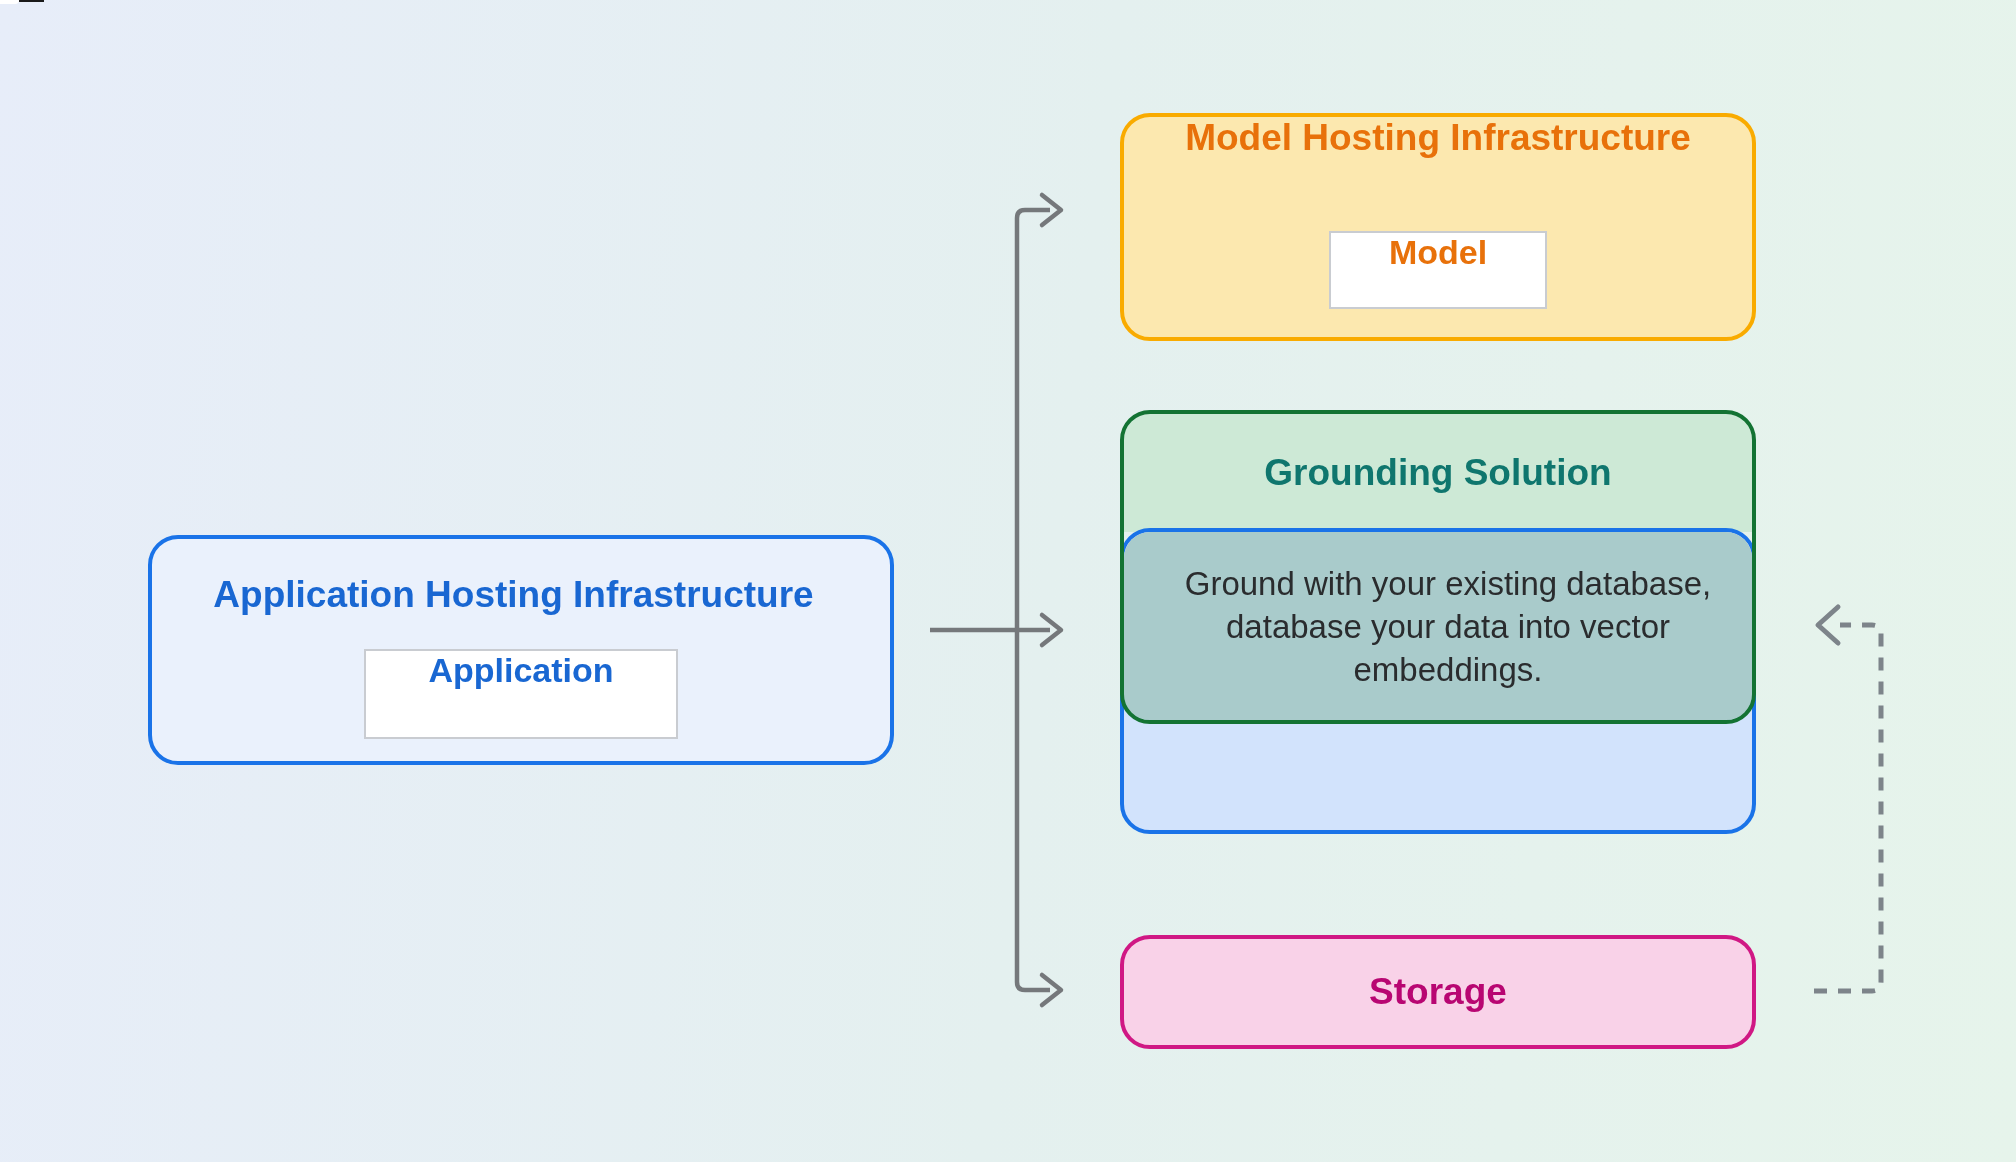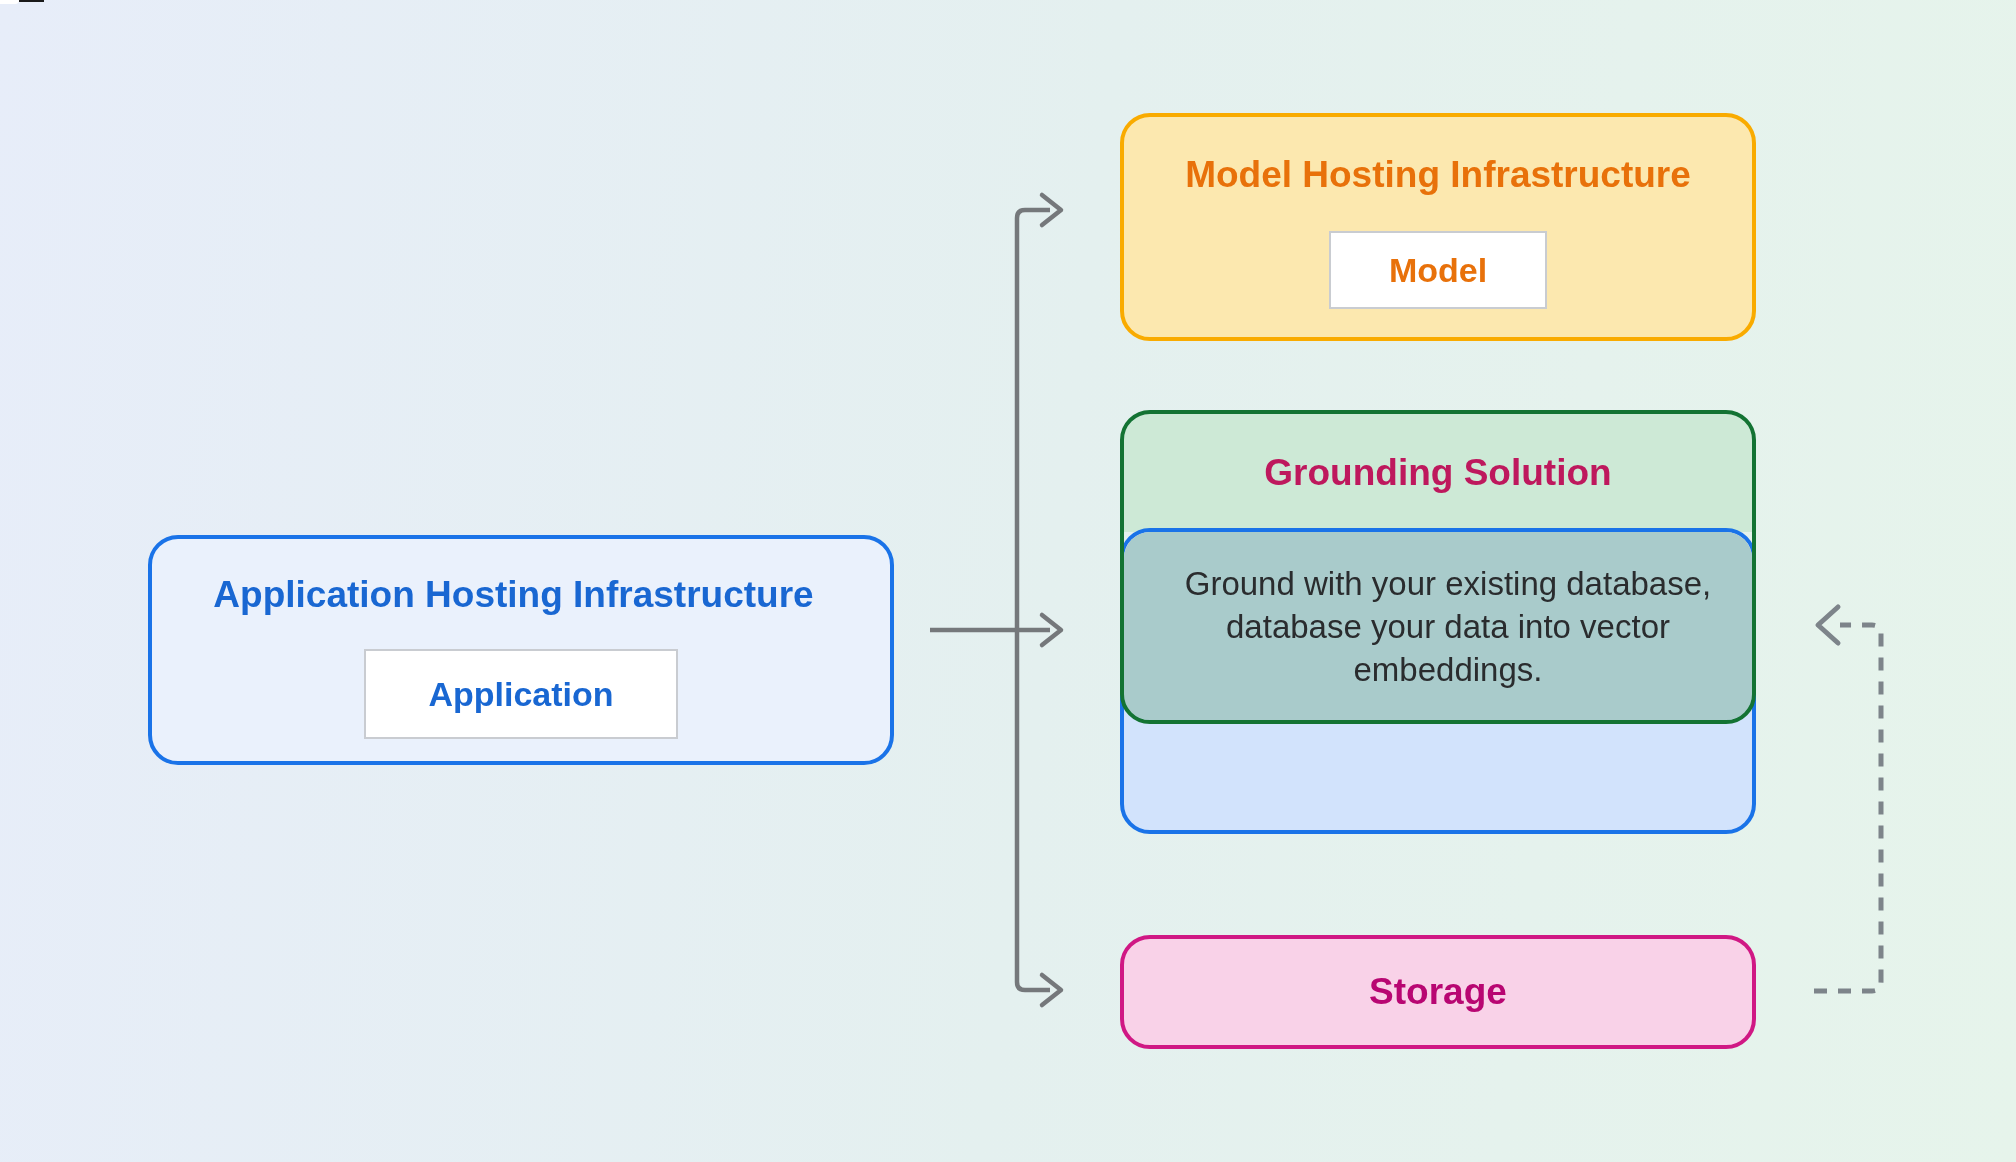--- a/index.html
+++ b/index.html
@@ -33,21 +33,21 @@
   .app-box .title-area { position: absolute; left: 0; right: 15px; top: 0; height: 112px;
     display: flex; align-items: center; justify-content: center; }
   .app-box .chip { left: 212px; top: 110px; width: 314px; height: 90px; }
 
   
   .model-box {
     left: 1120px; top: 113px; width: 636px; height: 228px;
     background: #FCE8AF; border: 4px solid #F9AB00; border-radius: 30px;
   }
   .model-box .title-area { position: absolute; left: 0; right: 0; top: 0; height: 116px;
-    display: flex; align-items: center; justify-content: center; }
+    display: flex; justify-content: center; }
   .model-box .chip { left: 205px; top: 114px; width: 218px; height: 78px; }
 
   
   .grounding-group { position: absolute; left: 1120px; top: 410px; width: 636px; height: 424px; }
 
   .green-fill {
     position: absolute; left: 4px; right: 4px; top: 4px; height: 118px;
     background: #CDE9D6; border-radius: 26px 26px 0 0; z-index: 1;
     display: flex; align-items: center; justify-content: center;
   }
@@ -74,27 +74,27 @@
   .storage-box {
     left: 1120px; top: 935px; width: 636px; height: 114px;
     background: #F9D2E8; border: 4px solid #D01884; border-radius: 30px;
     display: flex; align-items: center; justify-content: center;
   }
 
   
   .box-title { font-size: 37px; font-weight: bold; letter-spacing: 0; }
   .blue-text   { color: #1967D2; }
   .orange-text { color: #E8710A; }
-  .green-text  { color: #be185d; }
+  .green-text  { color: #0f766e; }
   .pink-text   { color: #B80672; }
 
   .chip {
     position: absolute; box-sizing: border-box;
     background: #FFFFFF; border: 2px solid #C9CCD1;
-    display: flex; align-items: center; justify-content: center;
+    display: flex; justify-content: center;
   }
   .chip-label { font-size: 34px; font-weight: bold; }
 
   .desc-line {
     font-size: 33px; line-height: 43px; color: #2A2C2E; text-align: center;
   }
 
   
   .arrows { position: absolute; left: 0; top: 0; z-index: 5; pointer-events: none; }
 </style>

